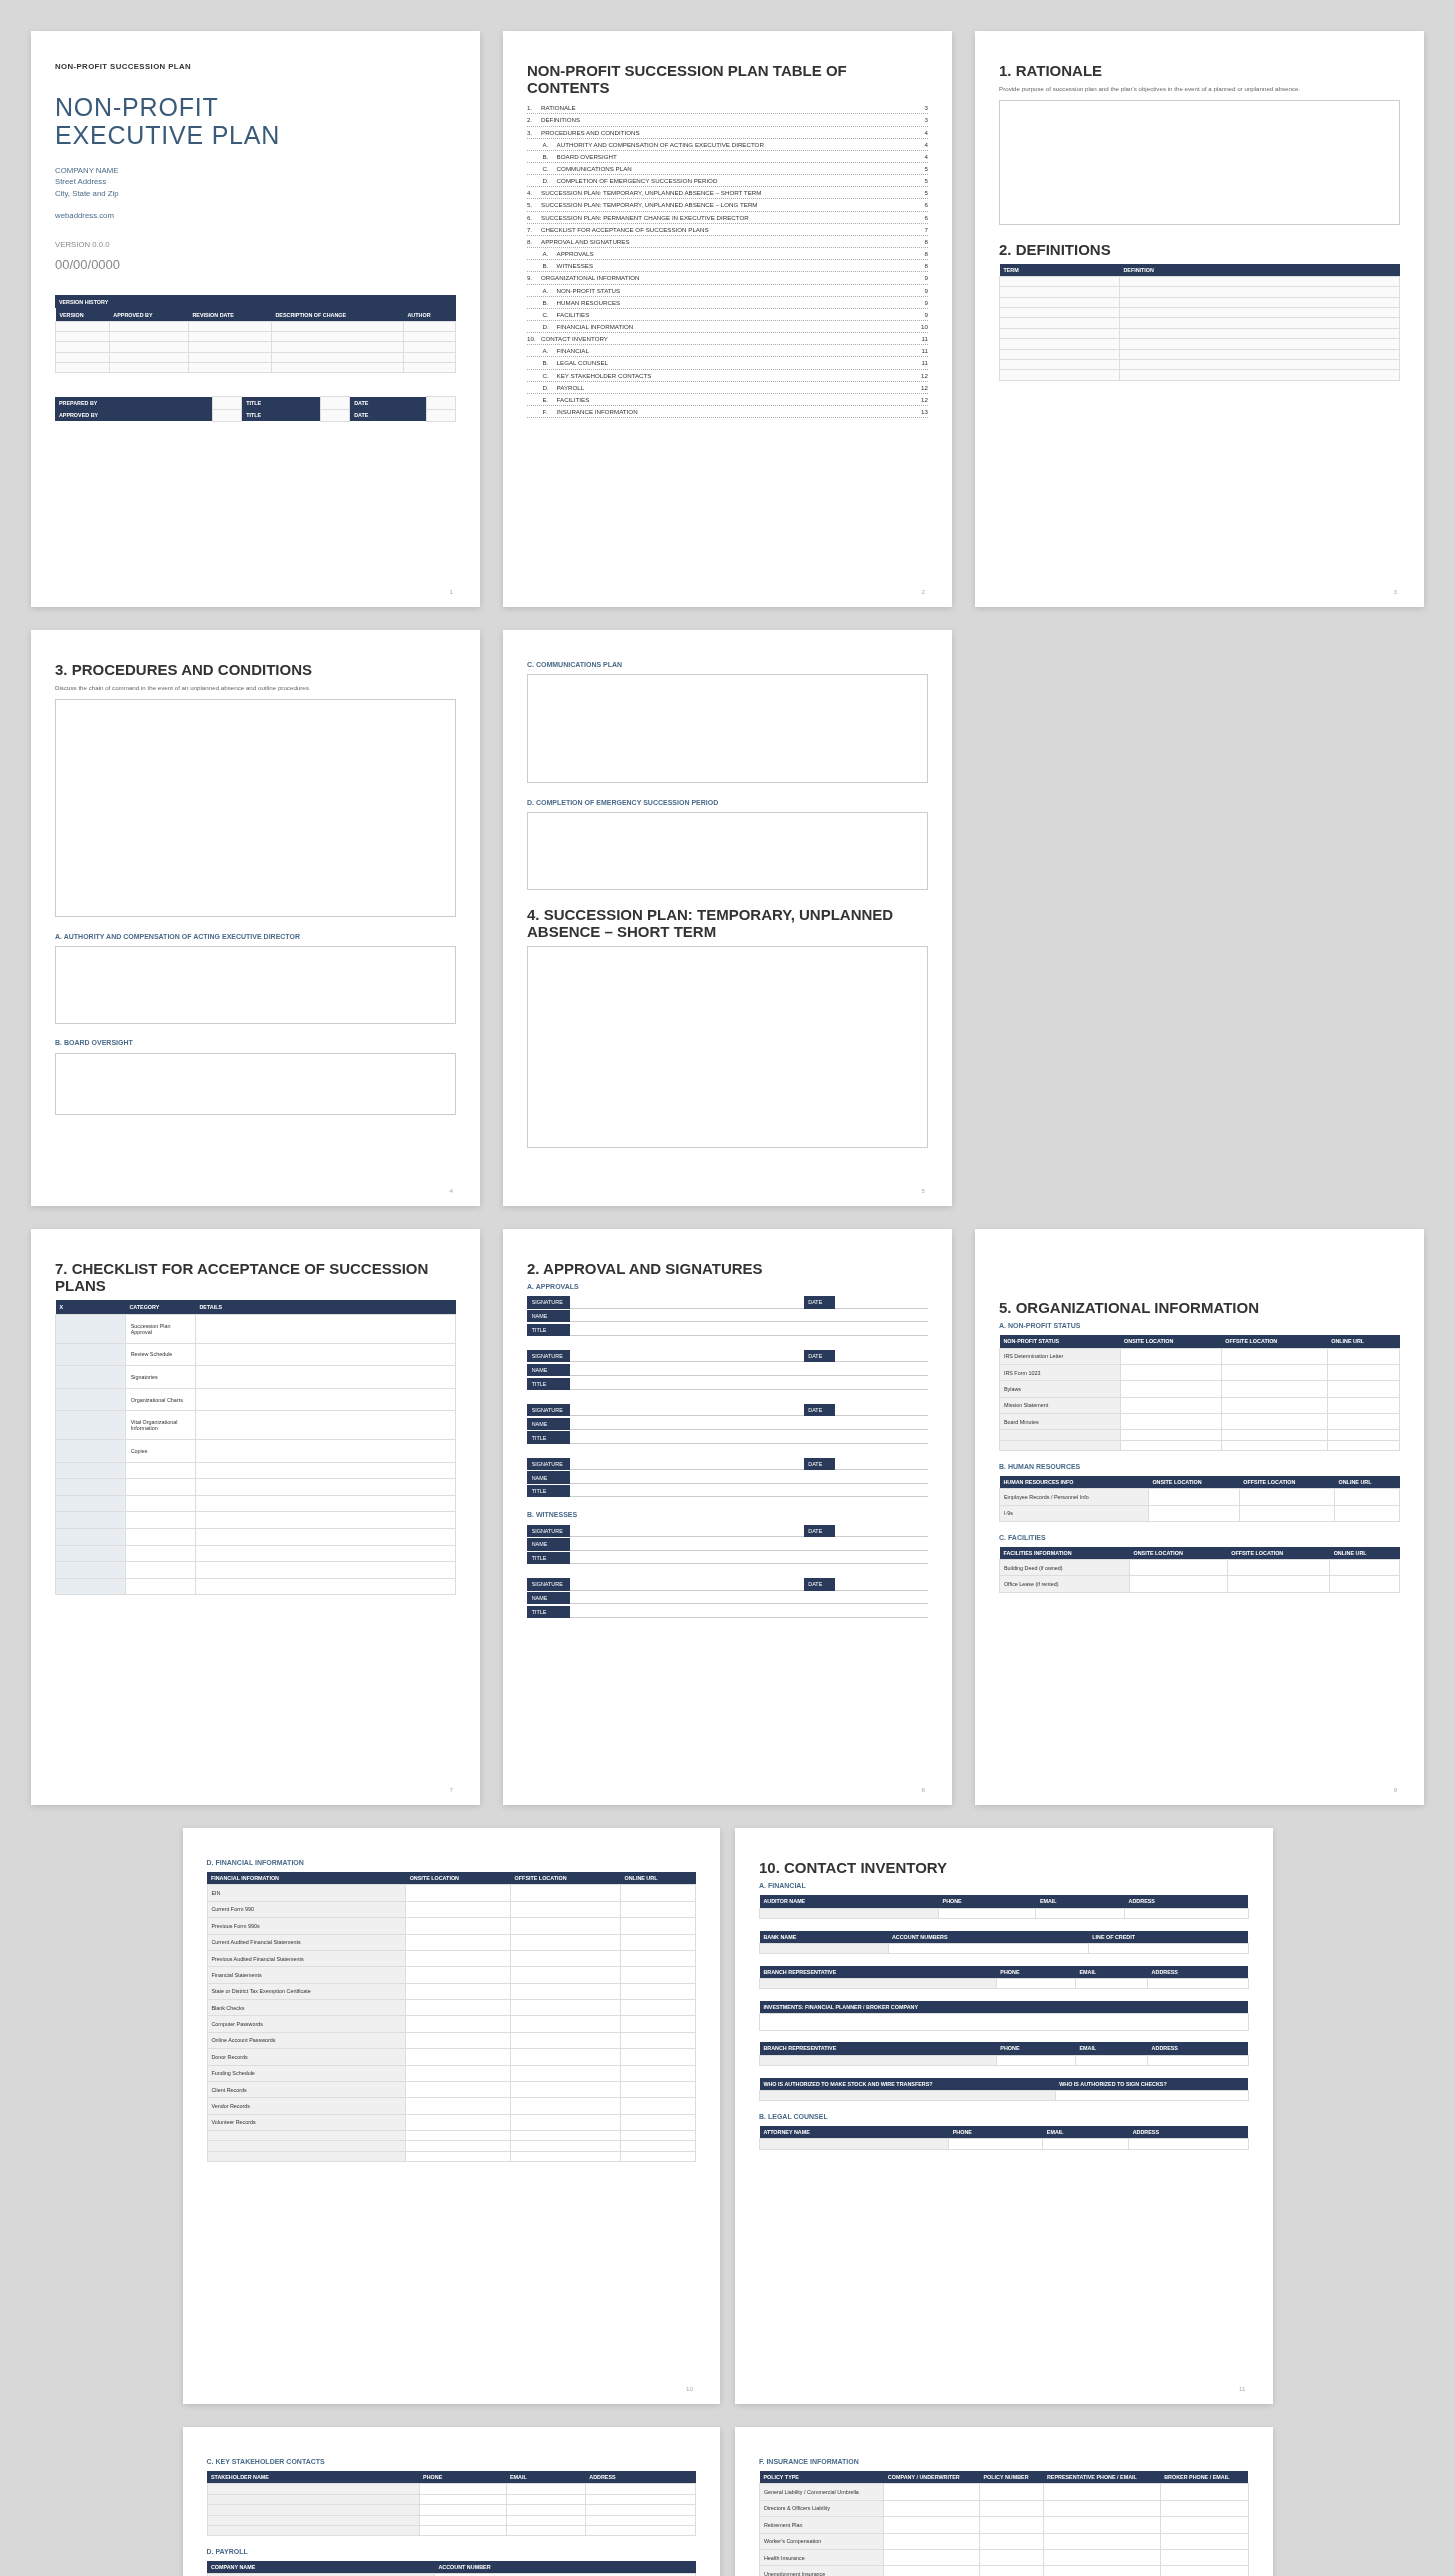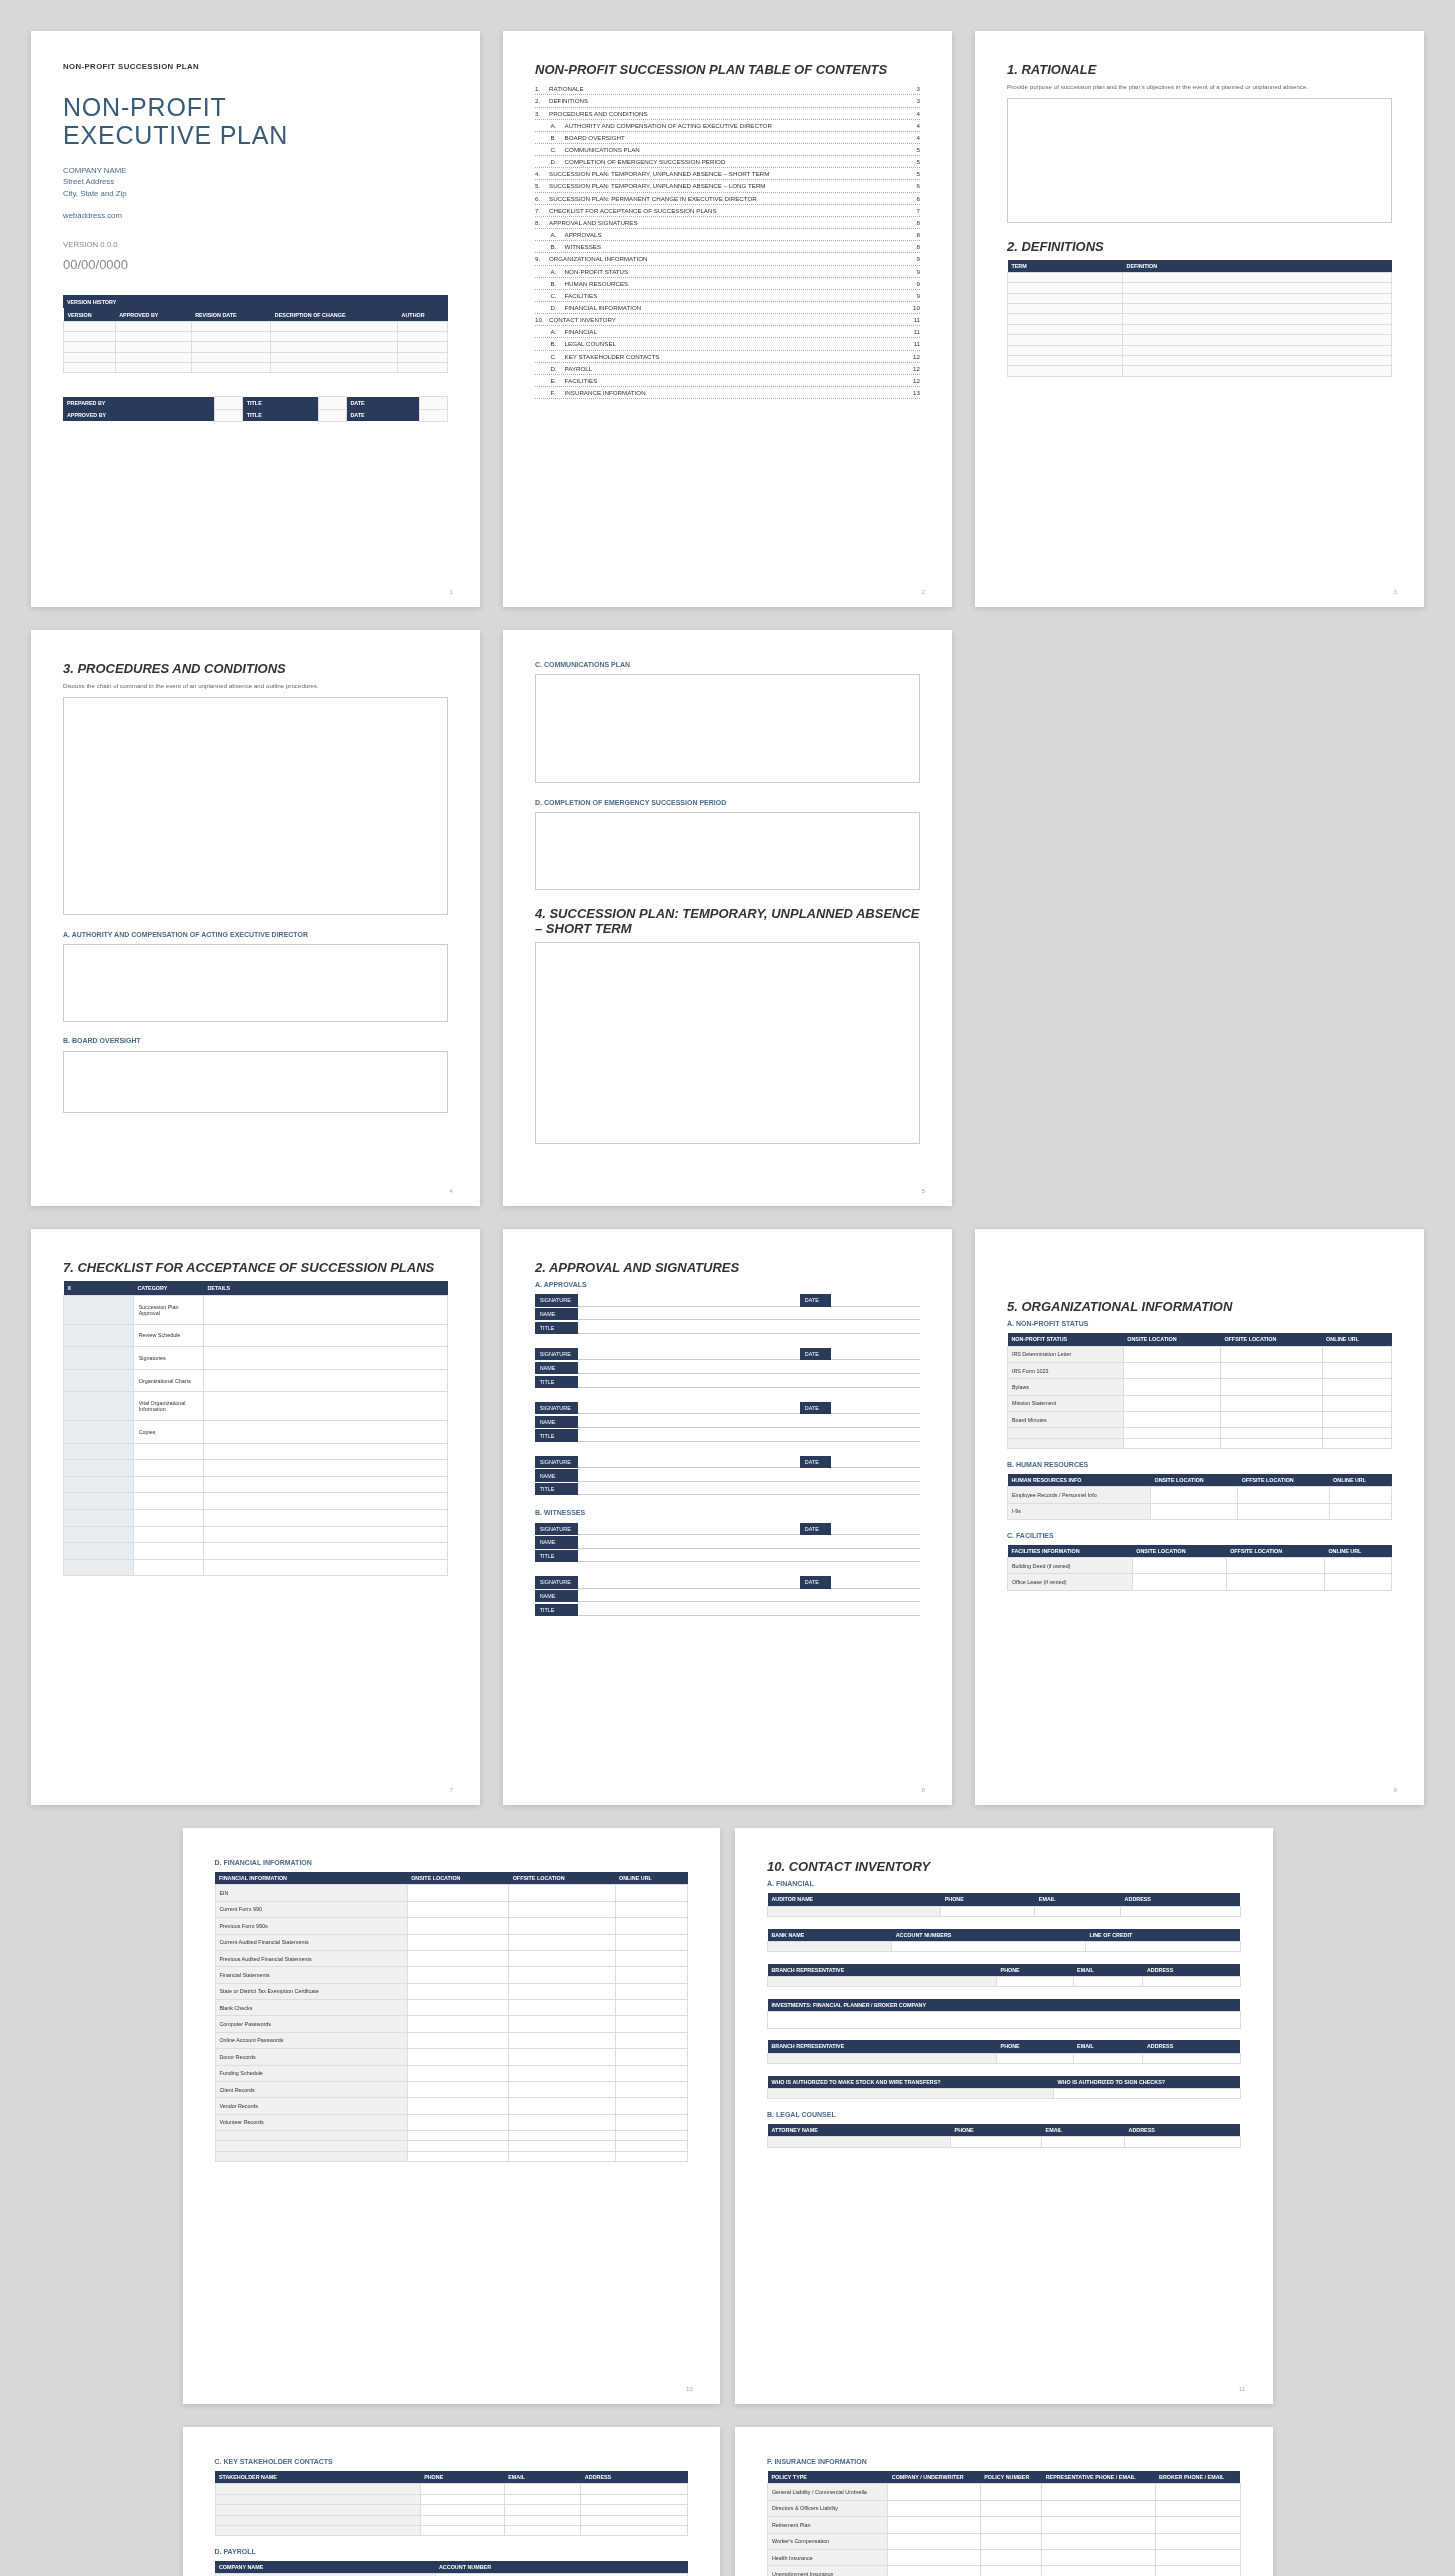--- a/index.html
+++ b/index.html
@@ -1,32 +1,32 @@
 <!DOCTYPE html>
 <html style="font-size:12.5px"><head>
 <meta charset="utf-8">
 <style>
 * { box-sizing: border-box; margin: 0; padding: 0; }
 body { background: #d8d8d8; font-family: Arial, sans-serif; padding: 31px; }
 .grid { display: grid; grid-template-columns: repeat(3, 1fr); gap: 23px; max-width: 1393px; margin: 0 auto; }
-.page { background: #fff; box-shadow: 0 1.6px 6.2px rgba(0,0,0,0.15); padding: 31px 32px; min-height: 576px; position: relative; font-size: 7px; color: #333; }
+.page { background: #fff; box-shadow: 0 1.6px 6.2px rgba(0,0,0,0.15); padding: 31px 24px; min-height: 576px; position: relative; font-size: 7px; color: #333; }
 .hdr { font-size: 7.8px; font-weight: bold; color: #333; margin-bottom: 23px; letter-spacing: 0.4px; }
 .title { font-size: 25px; font-weight: 300; color: #3a5a7a; letter-spacing: 0.8px; line-height: 1.1; margin-bottom: 15.6px; }
 .co { font-size: 7.8px; color: #4a6a8a; line-height: 1.5; margin-bottom: 11.7px; }
 .web { font-size: 7.8px; color: #4a6a8a; margin-bottom: 19.5px; }
 .ver { font-size: 7.8px; color: #888; margin-bottom: 7.8px; }
 .date { font-size: 13px; color: #888; margin-bottom: 23px; }
 .tbl { width: 100%; border-collapse: collapse; font-size: 5.4px; }
 .tbl th { background: #2a3a5a; color: #fff; padding: 3.1px 3.9px; text-align: left; font-weight: bold; }
 .tbl td { border: 0.8px solid #ddd; padding: 4.7px 3.9px; background: #fafafa; }
 .tbl-hdr { background: #2a3a5a; color: #fff; padding: 3.9px; font-size: 5.4px; font-weight: bold; margin-top: 15.6px; }
 .sig-lbl { background: #2a3a5a; color: #fff; padding: 3.1px 4.7px; font-size: 5.4px; width: 43px; }
 .sig-val { flex: 1; border-bottom: 0.8px solid #ccc; }
 .sig-date { background: #2a3a5a; color: #fff; padding: 3.1px 4.7px; font-size: 5.4px; width: 31px; }
-.sec-title { font-size: 13px; font-weight: bold; color: #333; margin-bottom: 6.2px; font-style: italic; }
+.sec-title { font-size: 15px; font-weight: bold; color: #333; margin-bottom: 6.2px; }
 .sec-desc { font-size: 6.2px; color: #666; margin-bottom: 7.8px; }
 .box { border: 0.8px solid #ccc; min-height: 93px; margin-bottom: 15.6px; }
 .sub { font-size: 7px; color: #4a6a8a; font-weight: bold; margin: 11.7px 0 6.2px; }
 .toc { font-size: 6.2px; line-height: 1.8; }
 .toc-row { display: flex; border-bottom: 0.8px dotted #aaa; }
 .toc-n { width: 14px; }
 .toc-t { flex: 1; }
 .toc-p { width: 11.7px; text-align: right; }
 .toc-sub { padding-left: 15.6px; }
 .pg-num { position: absolute; bottom: 11.7px; right: 27px; font-size: 6.2px; color: #aaa; }

